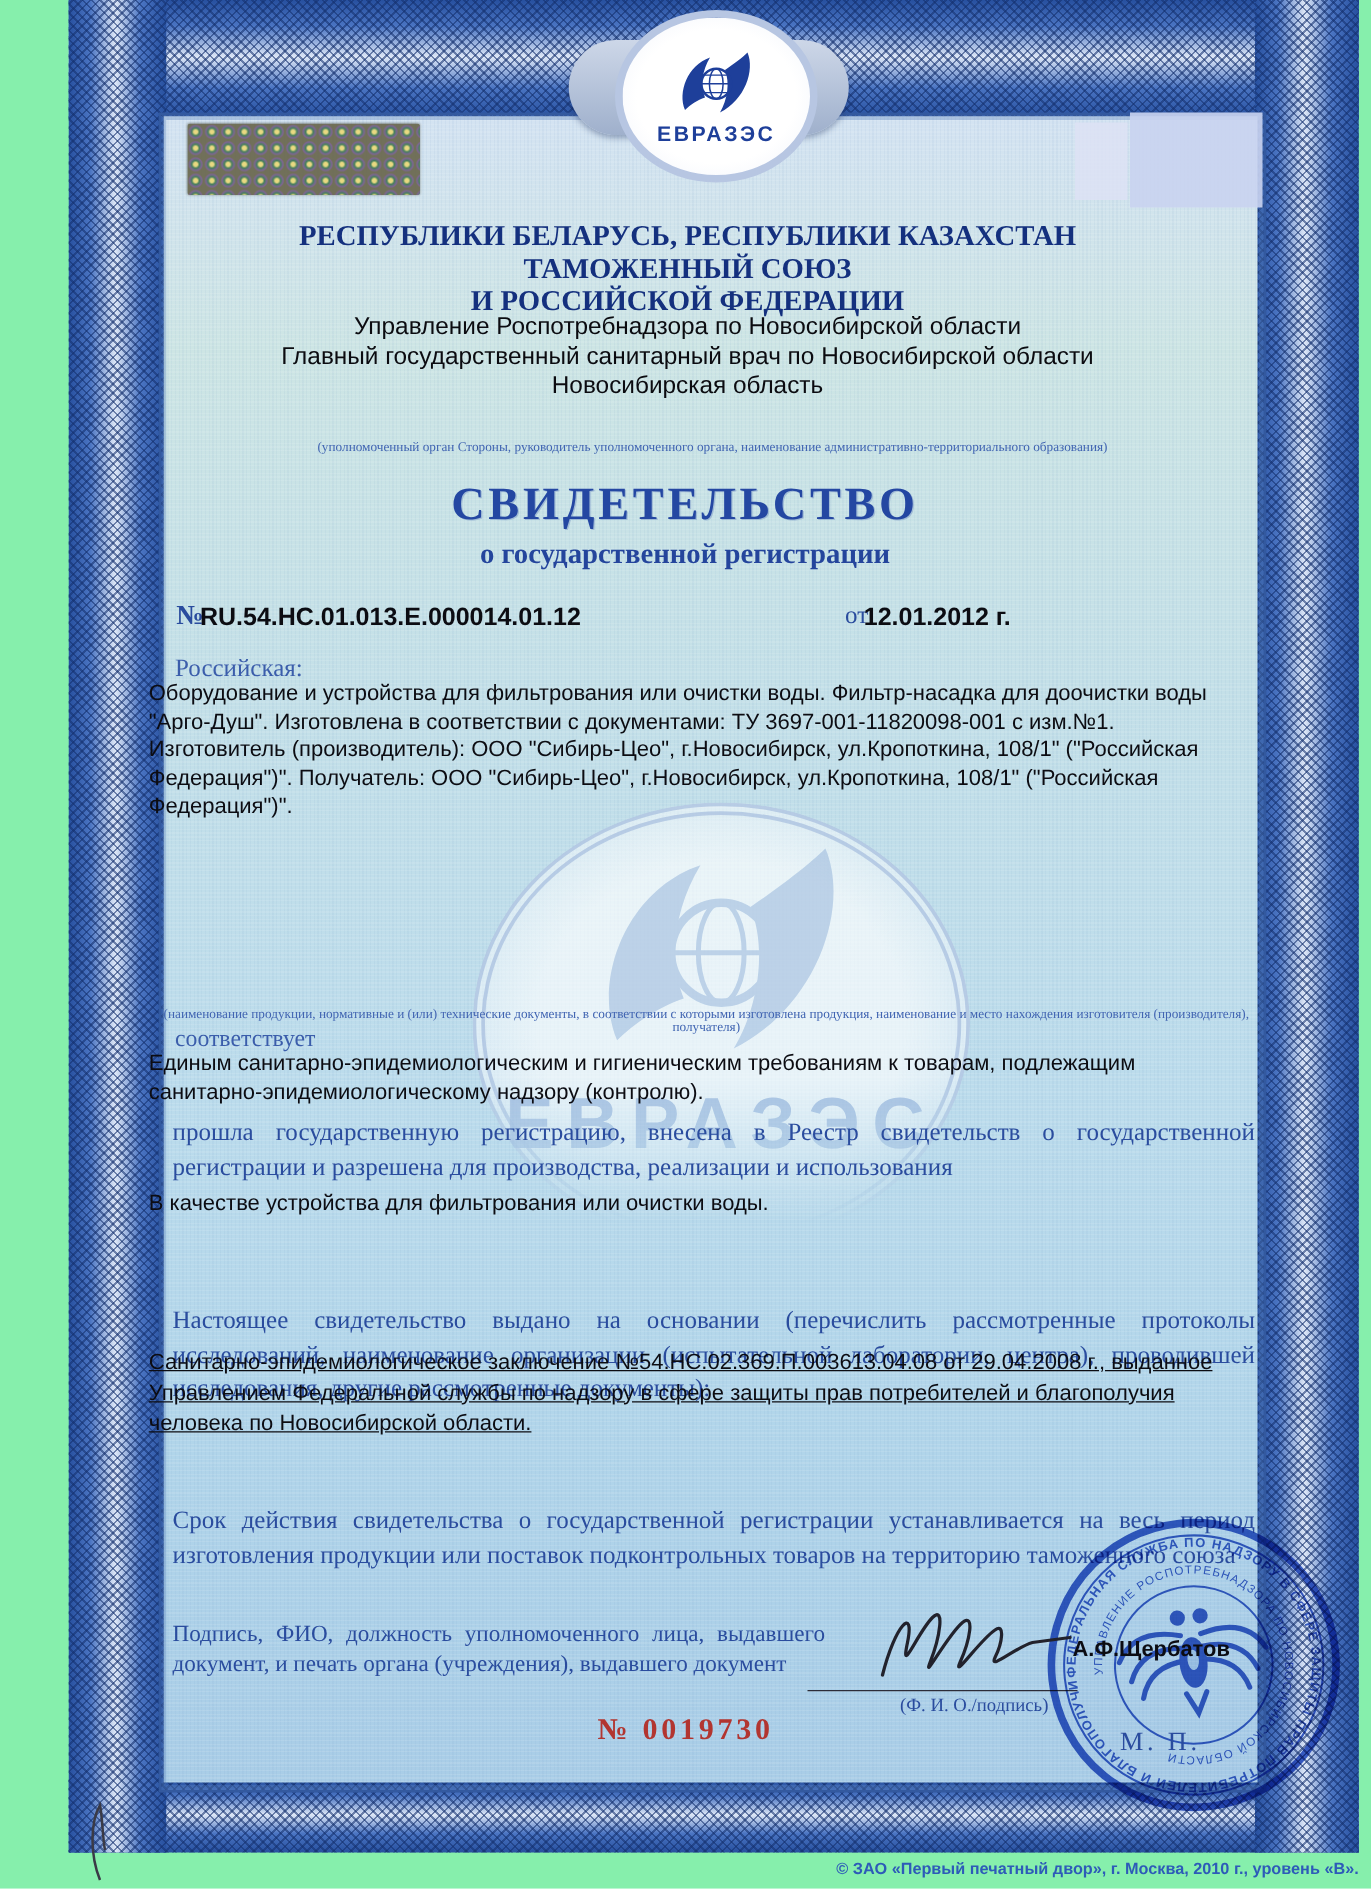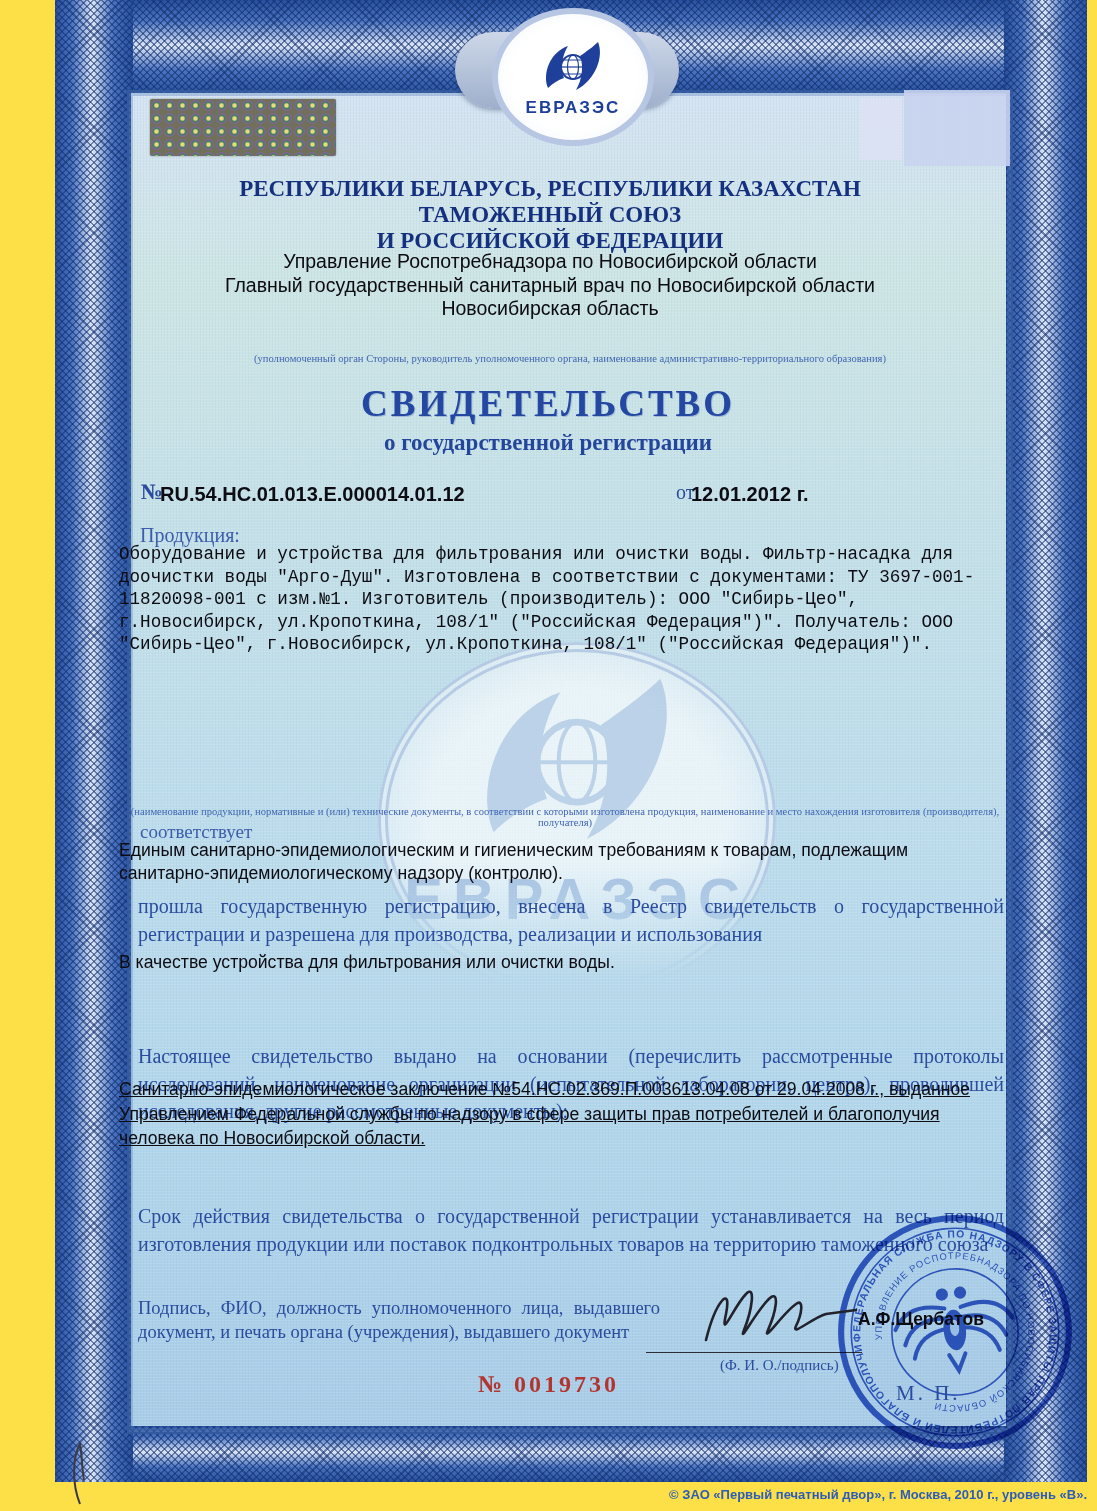--- a/index.html
+++ b/index.html
@@ -1,16 +1,16 @@
 <!DOCTYPE html>
 <html><head>
 <meta charset="utf-8">
 <style>
   html,body{margin:0;padding:0;background:#ffffff;}
-  .page{position:relative;width:1097px;height:1511px;background:#fde047;overflow:hidden;
+  .page{position:relative;width:1097px;height:1511px;background:#86efac;overflow:hidden;
         font-family:"Liberation Serif", serif;}
 
   
   .band{position:absolute;}
   .band-x{ 
     background:
       repeating-linear-gradient(45deg, rgba(20,48,110,.55) 0 1.5px, rgba(255,255,255,0) 1.5px 5px),
       repeating-linear-gradient(-45deg, rgba(20,48,110,.55) 0 1.5px, rgba(255,255,255,0) 1.5px 5px),
       linear-gradient(180deg,#27509f 0%,#4a74c2 22%,#dce6f6 48%,#4a74c2 74%,#27509f 100%);
   }
@@ -73,21 +73,21 @@
   .title{left:148px;top:382px;width:800px;text-align:center;font-weight:bold;font-size:37px;
     letter-spacing:3px;color:#2447a2;text-shadow:1px 1px 0 rgba(100,130,190,.4);}
   .subtitle{left:148px;top:430px;width:800px;text-align:center;font-weight:bold;font-size:23px;color:#24459c;}
 
   .numlbl{left:141px;top:479px;font-size:22px;color:#2a4c9e;font-weight:bold;}
   .numval{left:160px;top:483px;font-size:20px;font-weight:bold;}
   .datelbl{left:676px;top:481px;font-size:20px;color:#2a4c9e;}
   .dateval{left:691px;top:483px;font-size:20px;font-weight:bold;}
 
   .prodlbl{left:140px;top:524px;font-size:20px;color:#3b5dab;}
-  .prodtxt{left:119px;top:543px;width:884px;font-size:17.6px;line-height:22.6px;font-family:Liberation Mono, monospace;}
+  .prodtxt{left:119px;top:543px;width:884px;font-size:17.6px;line-height:22.6px;}
 
   .cap2{left:115px;top:806px;width:900px;}
   .complbl{left:140px;top:821px;font-size:19px;color:#3b5dab;}
   .comptxt{left:119px;top:839px;width:884px;font-size:17.6px;line-height:23px;}
 
   .blue-par{font-size:20px;line-height:27.5px;color:#2a4c9e;text-align:justify;}
   .regstat{left:138px;top:893px;width:866px;}
   .usage{left:119px;top:952px;width:884px;font-size:17.6px;}
 
   .basis{left:138px;top:1014px;width:866px;margin-top:29px;}
@@ -167,21 +167,21 @@
   <div class="abs ser title">СВИДЕТЕЛЬСТВО</div>
 
   <div class="abs ser cap cap1">(уполномоченный орган Стороны, руководитель уполномоченного органа, наименование административно-территориального образования)</div>
   <div class="abs ser subtitle">о государственной регистрации</div>
 
   <div class="abs ser numlbl">№</div>
   <div class="abs sans numval">RU.54.НС.01.013.Е.000014.01.12</div>
   <div class="abs ser datelbl">от</div>
   <div class="abs sans dateval">12.01.2012 г.</div>
 
-  <div class="abs ser prodlbl">Продукция:</div>
+  <div class="abs ser prodlbl">Российская:</div>
   <div class="abs sans prodtxt">Оборудование и устройства для фильтрования или очистки воды. Фильтр-насадка для доочистки воды "Арго-Душ". Изготовлена в соответствии с документами: ТУ 3697-001-11820098-001 с изм.№1. Изготовитель (производитель): ООО "Сибирь-Цео", г.Новосибирск, ул.Кропоткина, 108/1" ("Российская Федерация")".  Получатель: ООО "Сибирь-Цео", г.Новосибирск, ул.Кропоткина, 108/1" ("Российская Федерация")".</div>
   <div class="abs ser cap cap2">(наименование продукции, нормативные и (или) технические документы, в соответствии с которыми изготовлена продукция, наименование и место нахождения изготовителя (производителя), получателя)</div>
 
   <div class="abs ser complbl">соответствует</div>
   <div class="abs sans comptxt">Единым санитарно-эпидемиологическим и гигиеническим требованиям к товарам, подлежащим санитарно-эпидемиологическому надзору (контролю).</div>
 
   <div class="abs ser blue-par regstat">прошла государственную регистрацию, внесена в Реестр свидетельств о государственной регистрации и разрешена для производства, реализации и использования</div>
   <div class="abs sans usage">В качестве устройства для фильтрования или очистки воды.</div>
 
   <div class="abs ser blue-par basis">Настоящее свидетельство выдано на основании (перечислить рассмотренные протоколы исследований, наименование организации (испытательной лаборатории, центра), проводившей исследования, другие рассмотренные документы):</div>

